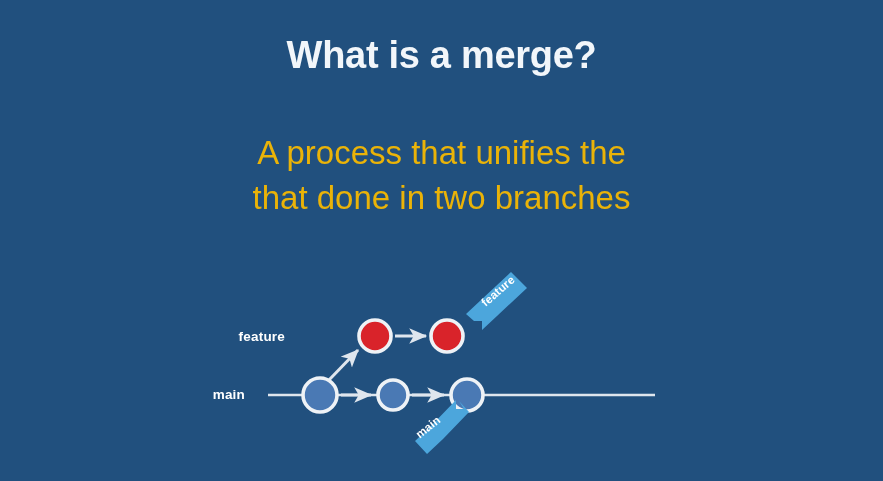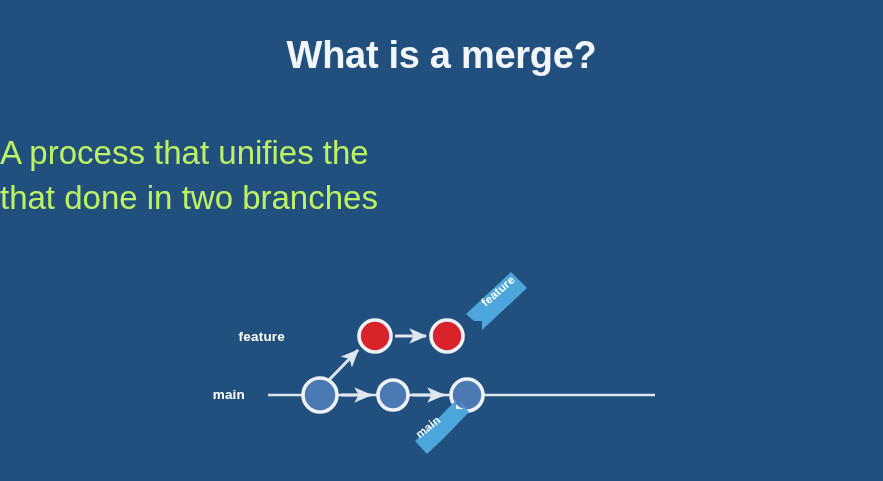--- a/index.html
+++ b/index.html
@@ -33,22 +33,22 @@
     font-weight: bold;
     letter-spacing: -0.3px;
     line-height: 48px;
     white-space: pre;
   }
   #subtitle {
     position: absolute;
     left: 0;
     top: 130px;
     width: 883px;
-    text-align: left;
-    color: #bef264;
+    text-align: center;
+    color: #eab308;
     font-size: 33px;
     font-weight: normal;
     line-height: 45px;
   }
   #subtitle .sub-line {
     display: block;
     white-space: pre;
   }
   
   #diagram-wrap {

